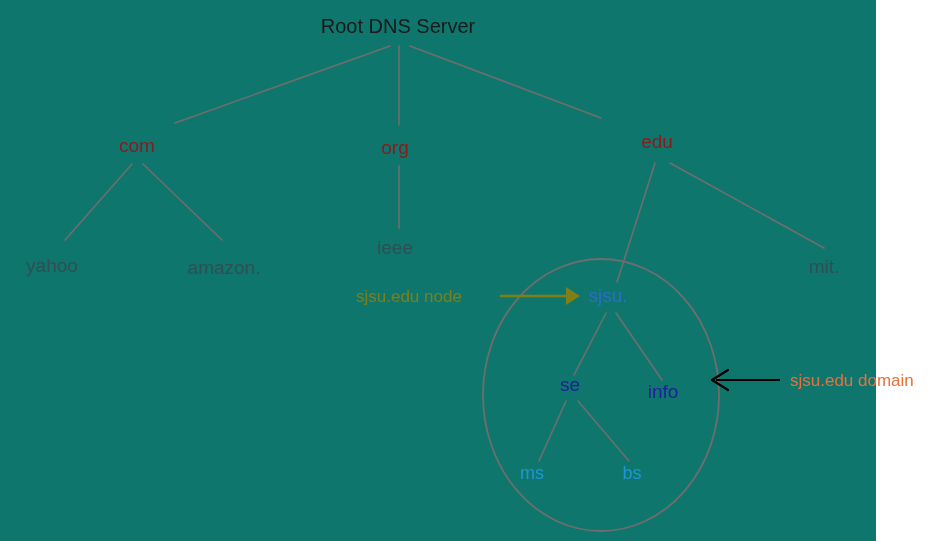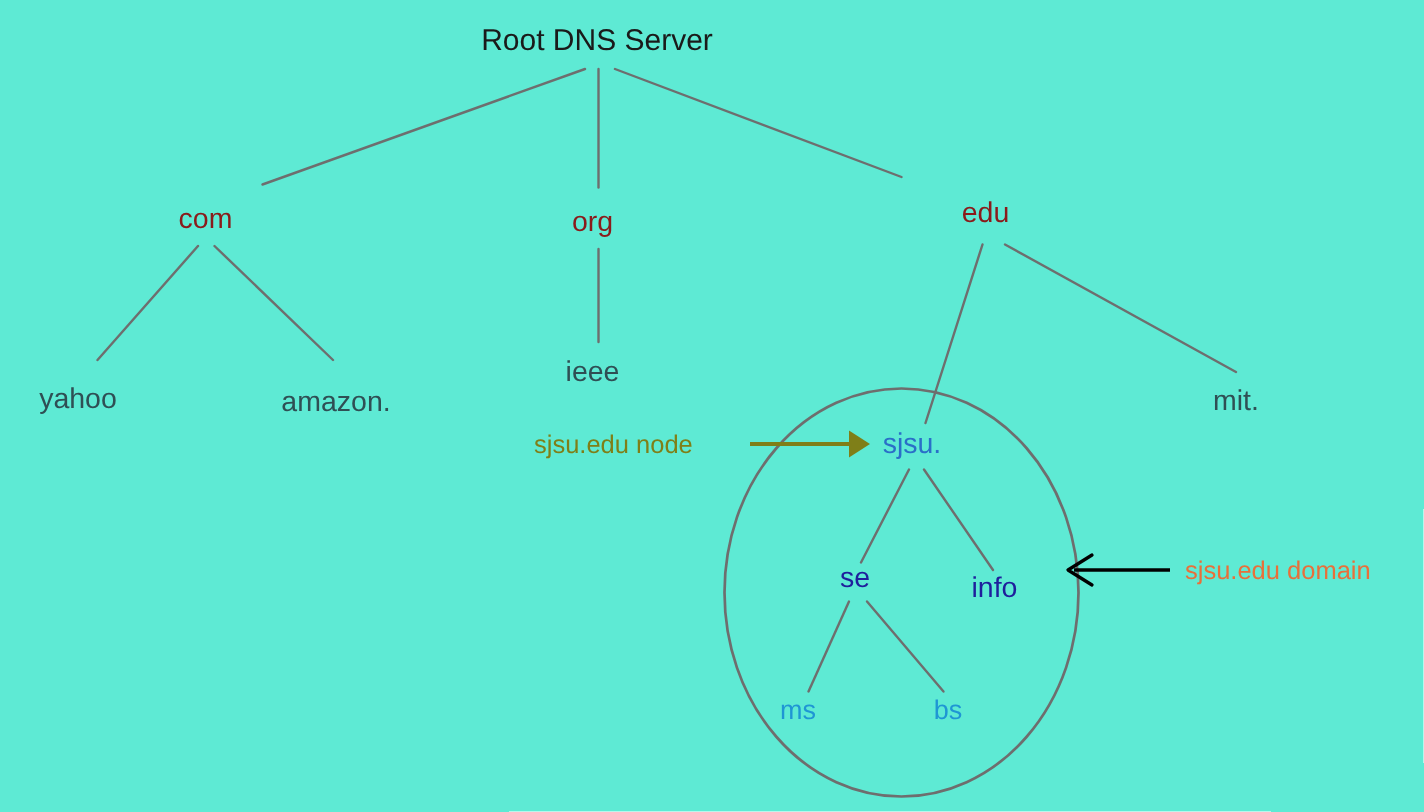--- a/index.html
+++ b/index.html
@@ -9,23 +9,23 @@
     background: #ffffff;
   }
   body {
     width: 949px;
     height: 541px;
     overflow: hidden;
     font-family: "Liberation Sans", sans-serif;
   }
   #diagram-root {
     position: relative;
-    width: 949px;
+    width: 876px;
     height: 541px;
-    background: #5eead4;
+    background: #0f766e;
   }
   #dns-svg {
     display: block;
     width: 949px;
     height: 541px;
   }
   .node-label {
     font-family: "Liberation Sans", sans-serif;
     font-size: 19px;
     dominant-baseline: alphabetic;

